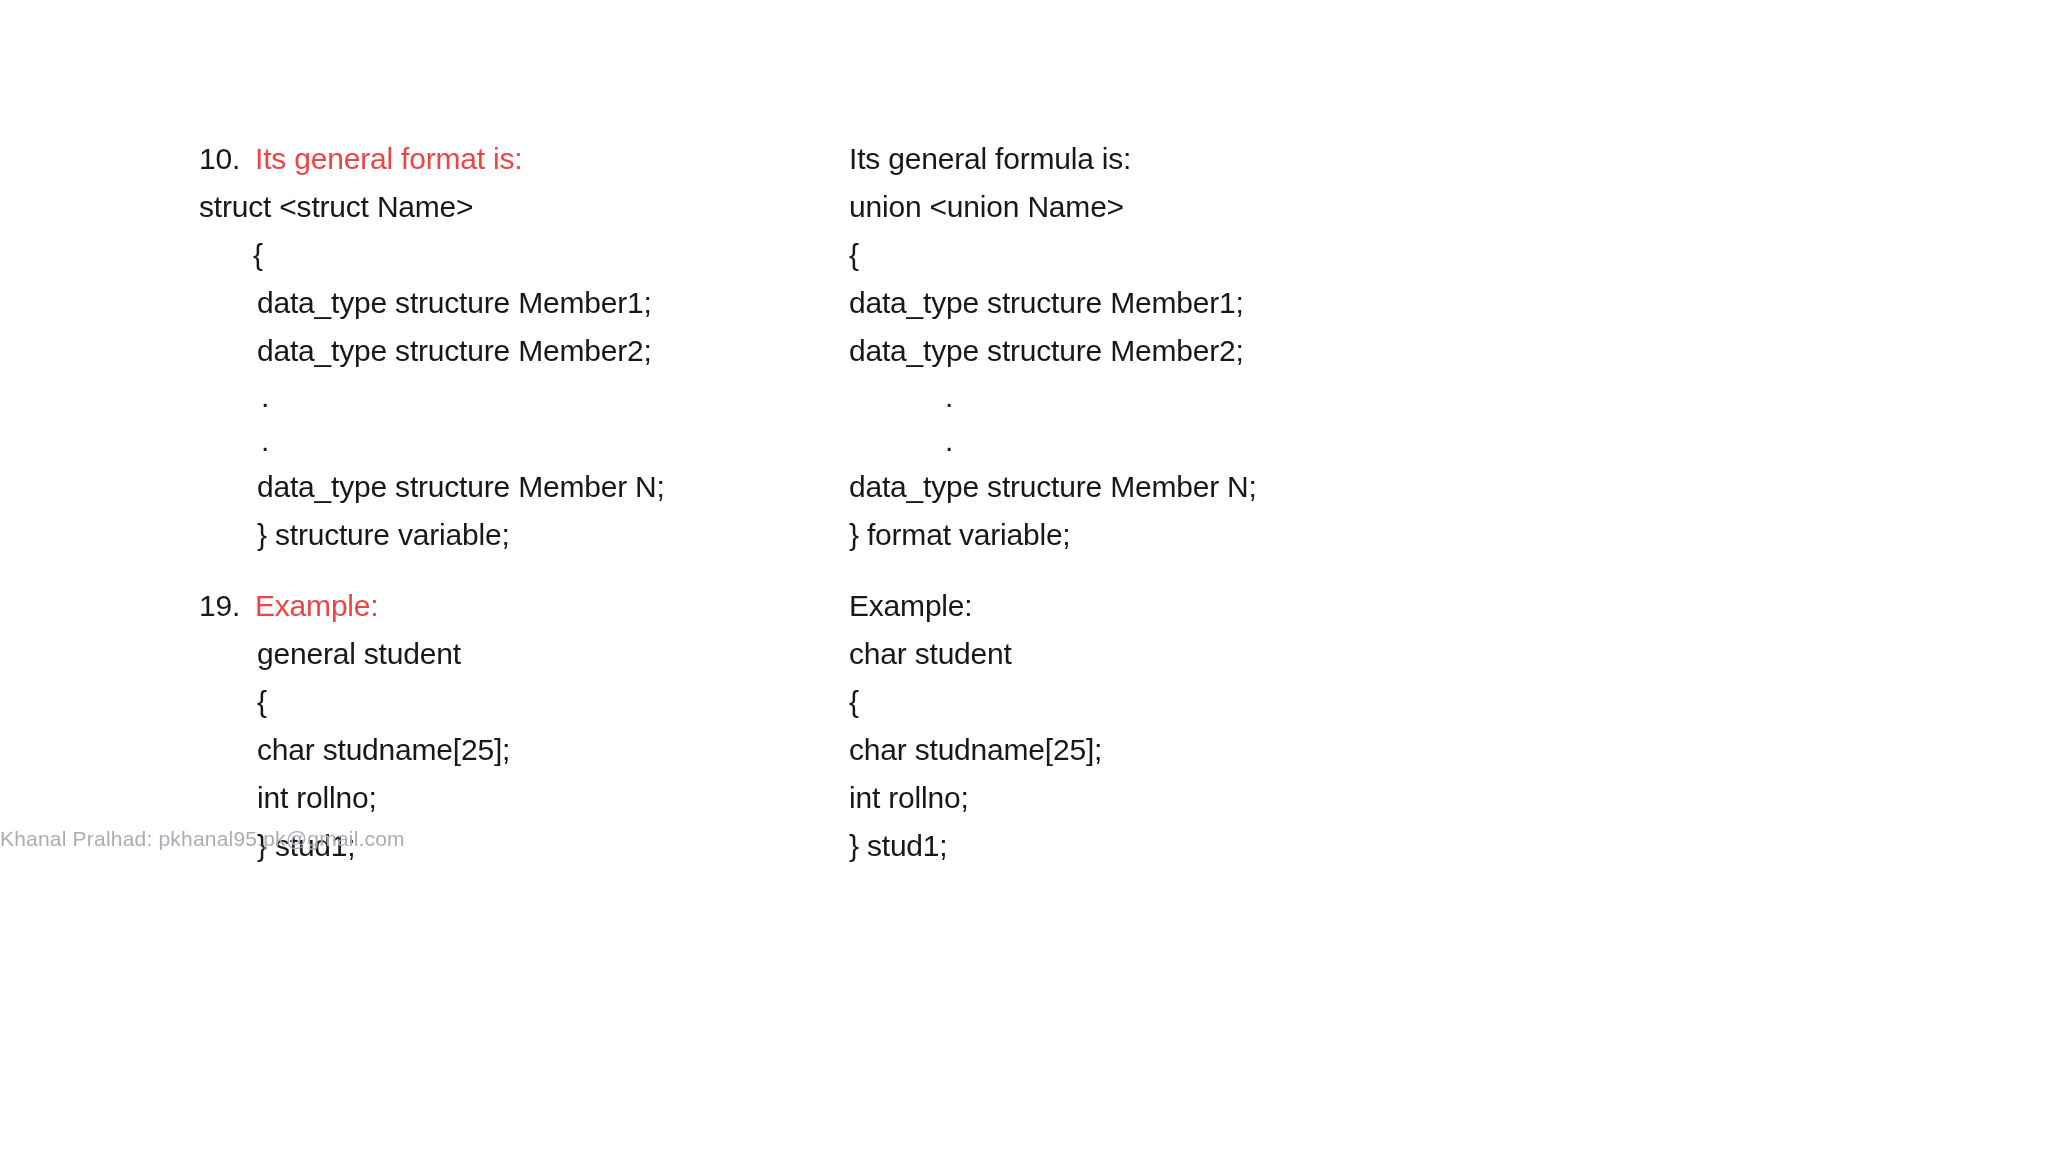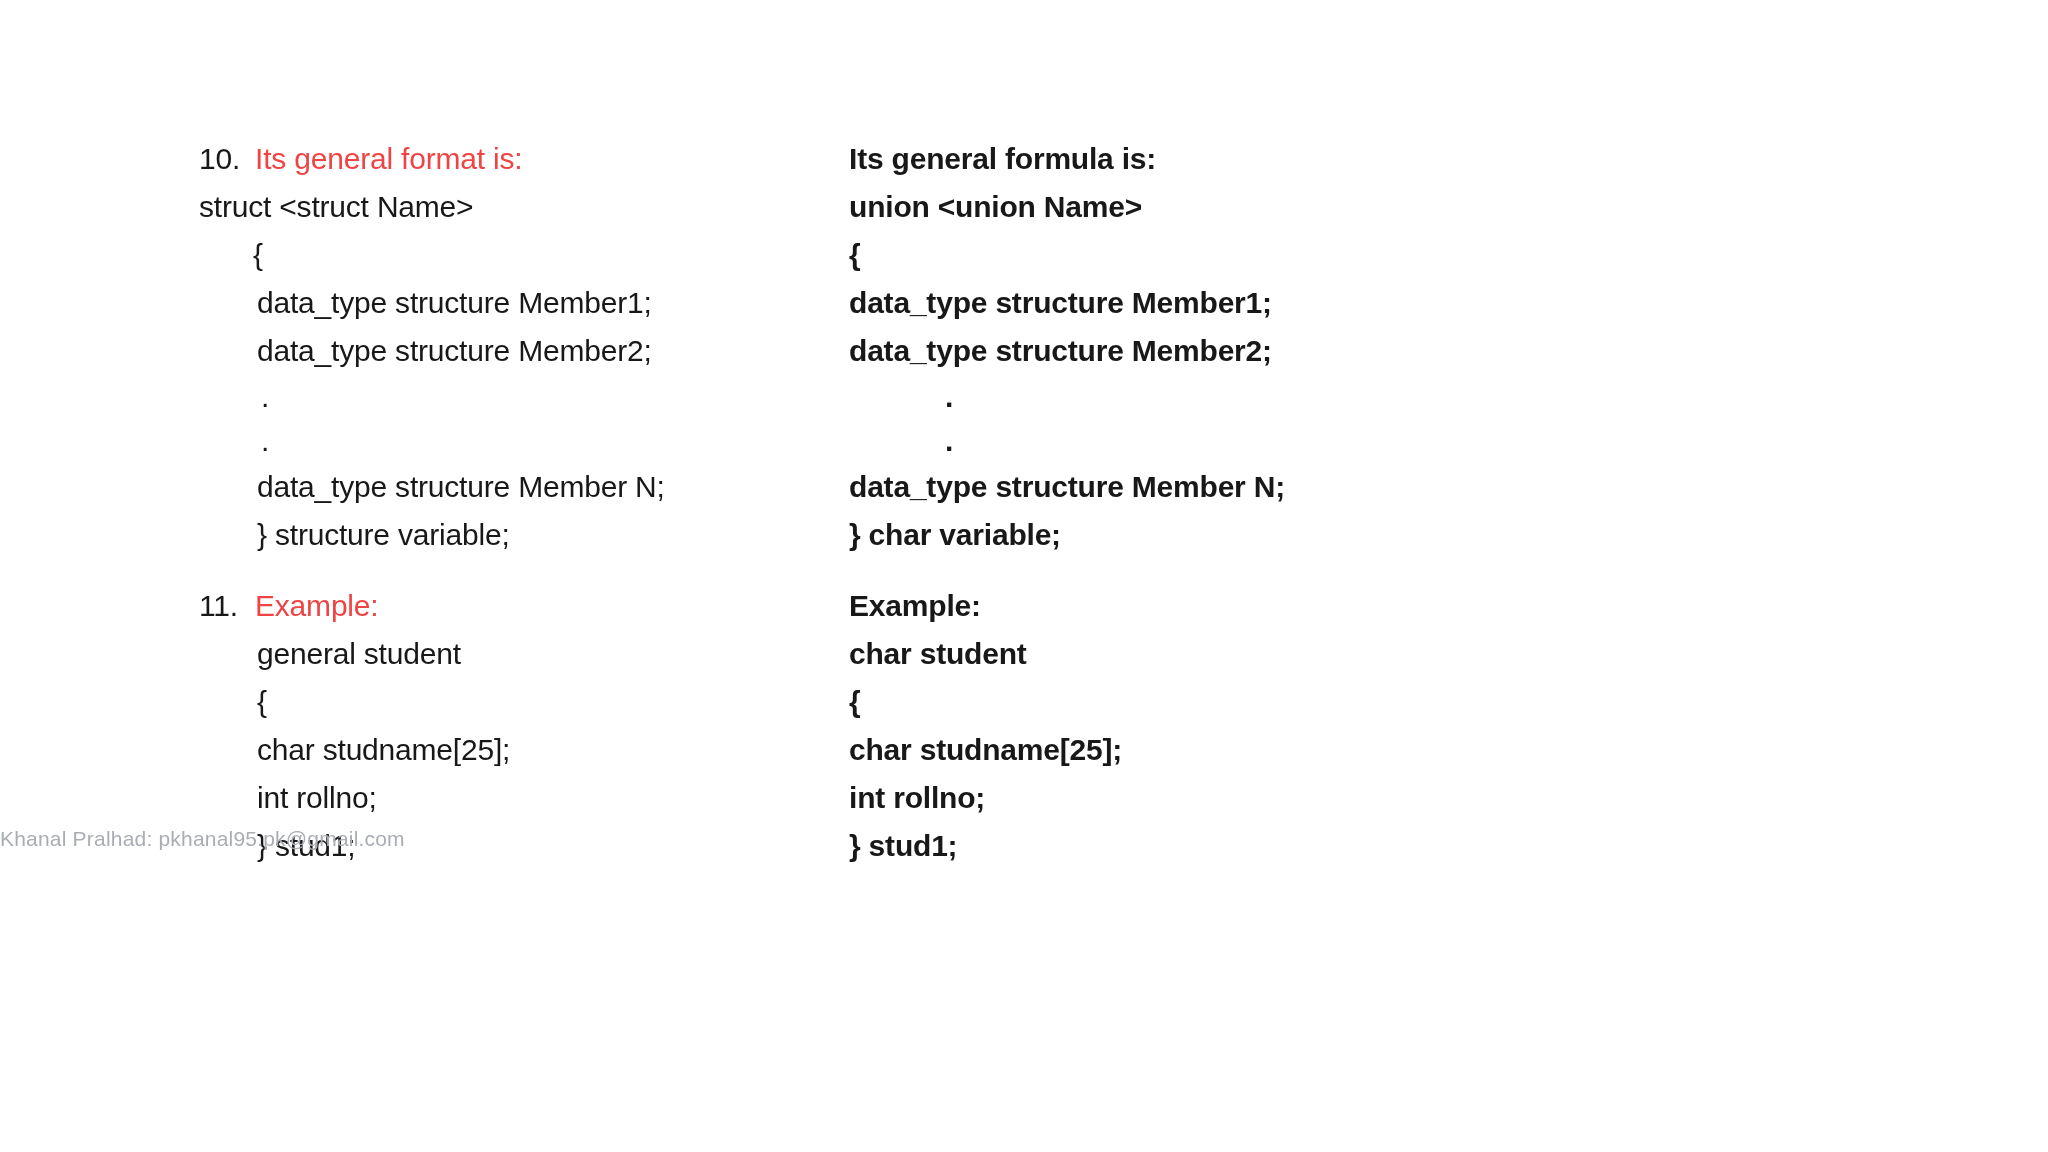--- a/index.html
+++ b/index.html
@@ -53,21 +53,21 @@
 
   
   td.cell-right {
     border-left: 3px solid #111111;
   }
 
   .cell-inner {
     padding: 9px 0 14px 0;
   }
   td.cell-left .cell-inner  { padding-left: 36px; padding-right: 10px; }
-  td.cell-right .cell-inner { padding-left: 14px; padding-right: 10px; font-weight: bold; }
+  td.cell-right .cell-inner { padding-left: 14px; padding-right: 10px; }
 
   
   .line {
     font-size: 30px;
     line-height: 48px;
     color: #181818;
     white-space: pre;
     letter-spacing: -0.2px;
   }
 
@@ -143,31 +143,31 @@
         <td class="cell-right">
           <div class="cell-inner right-col">
             <div class="line ind-0">Its general formula is:</div>
             <div class="line ind-0">union &lt;union Name&gt;</div>
             <div class="line ind-0">{</div>
             <div class="line ind-0">data_type structure Member1;</div>
             <div class="line ind-0">data_type structure Member2;</div>
             <div class="line dot-line right-dot">.</div>
             <div class="line dot-line right-dot">.</div>
             <div class="line ind-0">data_type structure Member N;</div>
-            <div class="line ind-0">} char variable;</div>
+            <div class="line ind-0">} format variable;</div>
           </div>
         </td>
       </tr>
 
       <tr class="row-example">
 
         <td class="cell-left">
           <div class="cell-inner left-col">
             <div class="line numbered">
-              <span class="item-number">11.</span>
+              <span class="item-number">19.</span>
               <span class="item-text">Example:</span>
             </div>
             <div class="line ind-2">general student</div>
             <div class="line ind-2">{</div>
             <div class="line ind-2">char studname[25];</div>
             <div class="line ind-2">int rollno;</div>
             <div class="line ind-2">} stud1;</div>
           </div>
         </td>
 

